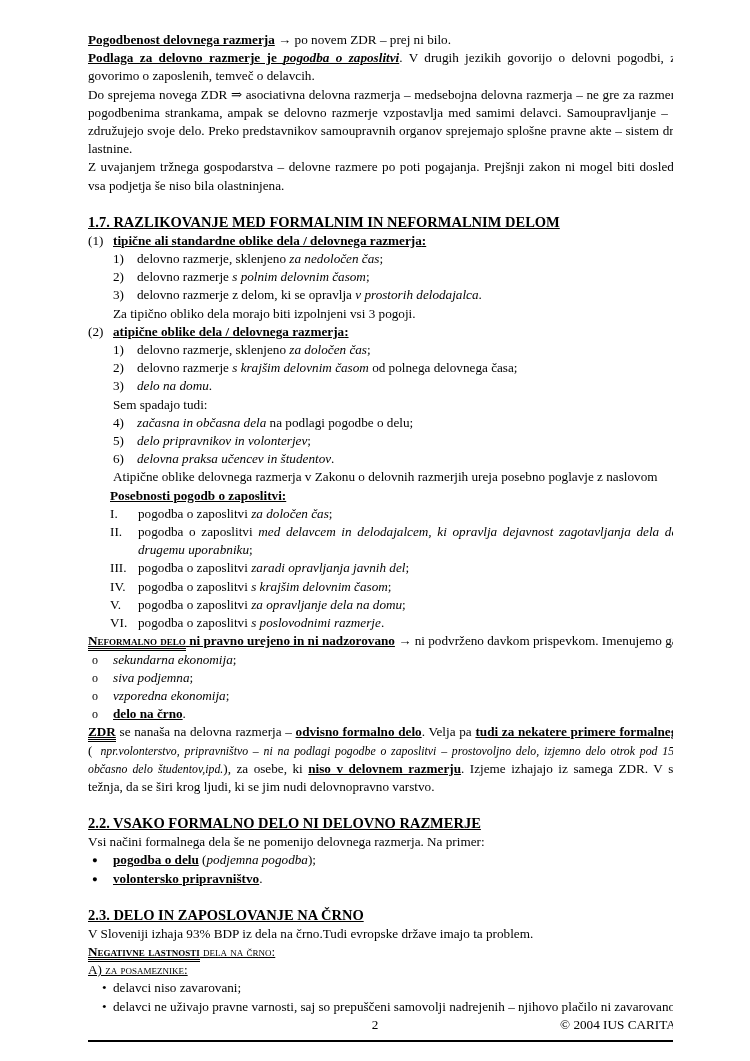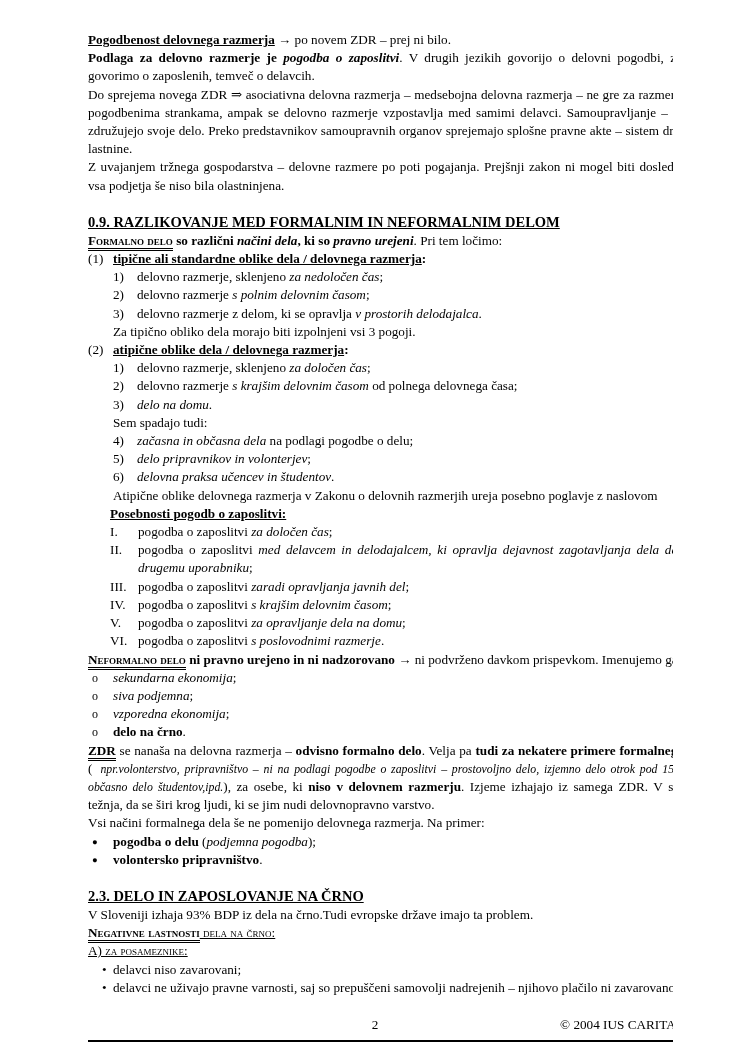--- a/index.html
+++ b/index.html
@@ -4,21 +4,21 @@
 <style>
   html,body{margin:0;padding:0;background:#ffffff;}
   .page{
     position:relative;width:673px;height:1061px;background:#fff;
     font-family:"Liberation Serif","DejaVu Serif",serif;
     font-size:13.2px;line-height:18.2px;color:#000;overflow:hidden;
   }
   .content{position:absolute;left:88px;top:31px;width:623px;}
   p{margin:0;}
   .just{text-align:justify;}
-  .b{font-weight:bold;}
+  .b{font-weight:bold;text-decoration:underline;}
   .i{font-style:italic;}
   .u{text-decoration:underline;}
   .du{border-bottom:3px double #000;}
   .sc{font-variant:small-caps;}
   .smi{font-size:11.8px;font-style:italic;margin-left:8px;}
   .h{font-weight:bold;text-decoration:underline;font-size:14.5px;line-height:19px;margin-top:18px;}
   .li{display:flex;}
   .li .m{flex:0 0 25px;}
   .li .c{flex:1 1 auto;min-width:0;}
   .sub{margin-left:25px;}
@@ -43,23 +43,22 @@
   <div class="content">
 
     <p class="just"><span class="b u">Pogodbenost delovnega razmerja</span><span> → po novem ZDR – prej ni bilo.</span></p>
 
     <p class="just"><span class="b">Podlaga za delovno razmerje je </span><span class="b i">pogodba o zaposlitvi</span><span>. V drugih jezikih govorijo o delovni pogodbi, zato ne govorimo o zaposlenih, temveč o delavcih.</span></p>
 
     <p class="just">Do sprejema novega ZDR ⇒ asociativna delovna razmerja – medsebojna delovna razmerja – ne gre za razmerje med pogodbenima strankama, ampak se delovno razmerje vzpostavlja med samimi delavci. Samoupravljanje – delavci združujejo svoje delo. Preko predstavnikov samoupravnih organov sprejemajo splošne pravne akte – sistem družbene lastnine.</p>
 
     <p class="just">Z uvajanjem tržnega gospodarstva – delovne razmere po poti pogajanja. Prejšnji zakon ni mogel biti dosleden, ker vsa podjetja še niso bila olastninjena.</p>
 
-    <p class="h">0.9. RAZLIKOVANJE MED FORMALNIM IN NEFORMALNIM DELOM</p>
+    <p class="h">1.7. RAZLIKOVANJE MED FORMALNIM IN NEFORMALNIM DELOM</p>
 
-    <p class="just"><span class="b sc du">Formalno delo</span><span class="b"> so različni </span><span class="b i">načini dela</span><span class="b">, ki so </span><span class="b i">pravno urejeni</span><span>. Pri tem ločimo:</span></p>
 
     <div class="li">
       <span class="m">(1)</span>
       <span class="c"><span class="b u">tipične ali standardne oblike dela / delovnega razmerja</span><span class="b">:</span></span>
     </div>
     <div class="li sub">
       <span class="m">1)</span>
       <span class="c just"><span>delovno razmerje, sklenjeno </span><span class="i">za nedoločen čas</span><span>;</span></span>
     </div>
     <div class="li sub">
@@ -143,20 +142,21 @@
       <span class="m">o</span>
       <span class="c"><span class="i">vzporedna ekonomija</span><span>;</span></span>
     </div>
     <div class="li ol">
       <span class="m">o</span>
       <span class="c"><span class="b">delo na črno</span><span>.</span></span>
     </div>
 
     <p class="just"><span class="b du">ZDR</span><span> se nanaša na delovna razmerja – </span><span class="b">odvisno formalno delo</span><span>. Velja pa </span><span class="b">tudi za nekatere primere formalnega dela</span><span> (</span><span class="smi">npr.volonterstvo, pripravništvo – ni na podlagi pogodbe o zaposlitvi – prostovoljno delo, izjemno delo otrok pod 15. letom, občasno delo študentov,ipd.</span><span>), za osebe, ki </span><span class="b">niso v delovnem razmerju</span><span>. Izjeme izhajajo iz samega ZDR. V svetu je težnja, da se širi krog ljudi, ki se jim nudi delovnopravno varstvo.</span></p>
 
+    <p class="h">2.2. VSAKO FORMALNO DELO NI DELOVNO RAZMERJE</p>
     <p class="just">Vsi načini formalnega dela še ne pomenijo delovnega razmerja. Na primer:</p>
 
     <div class="li disc">
       <span class="m">●</span>
       <span class="c"><span class="b">pogodba o delu</span><span> (</span><span class="i">podjemna pogodba</span><span>);</span></span>
     </div>
     <div class="li disc">
       <span class="m">●</span>
       <span class="c"><span class="b">volontersko pripravništvo</span><span></span><span class="i"></span><span>.</span></span>
     </div>

